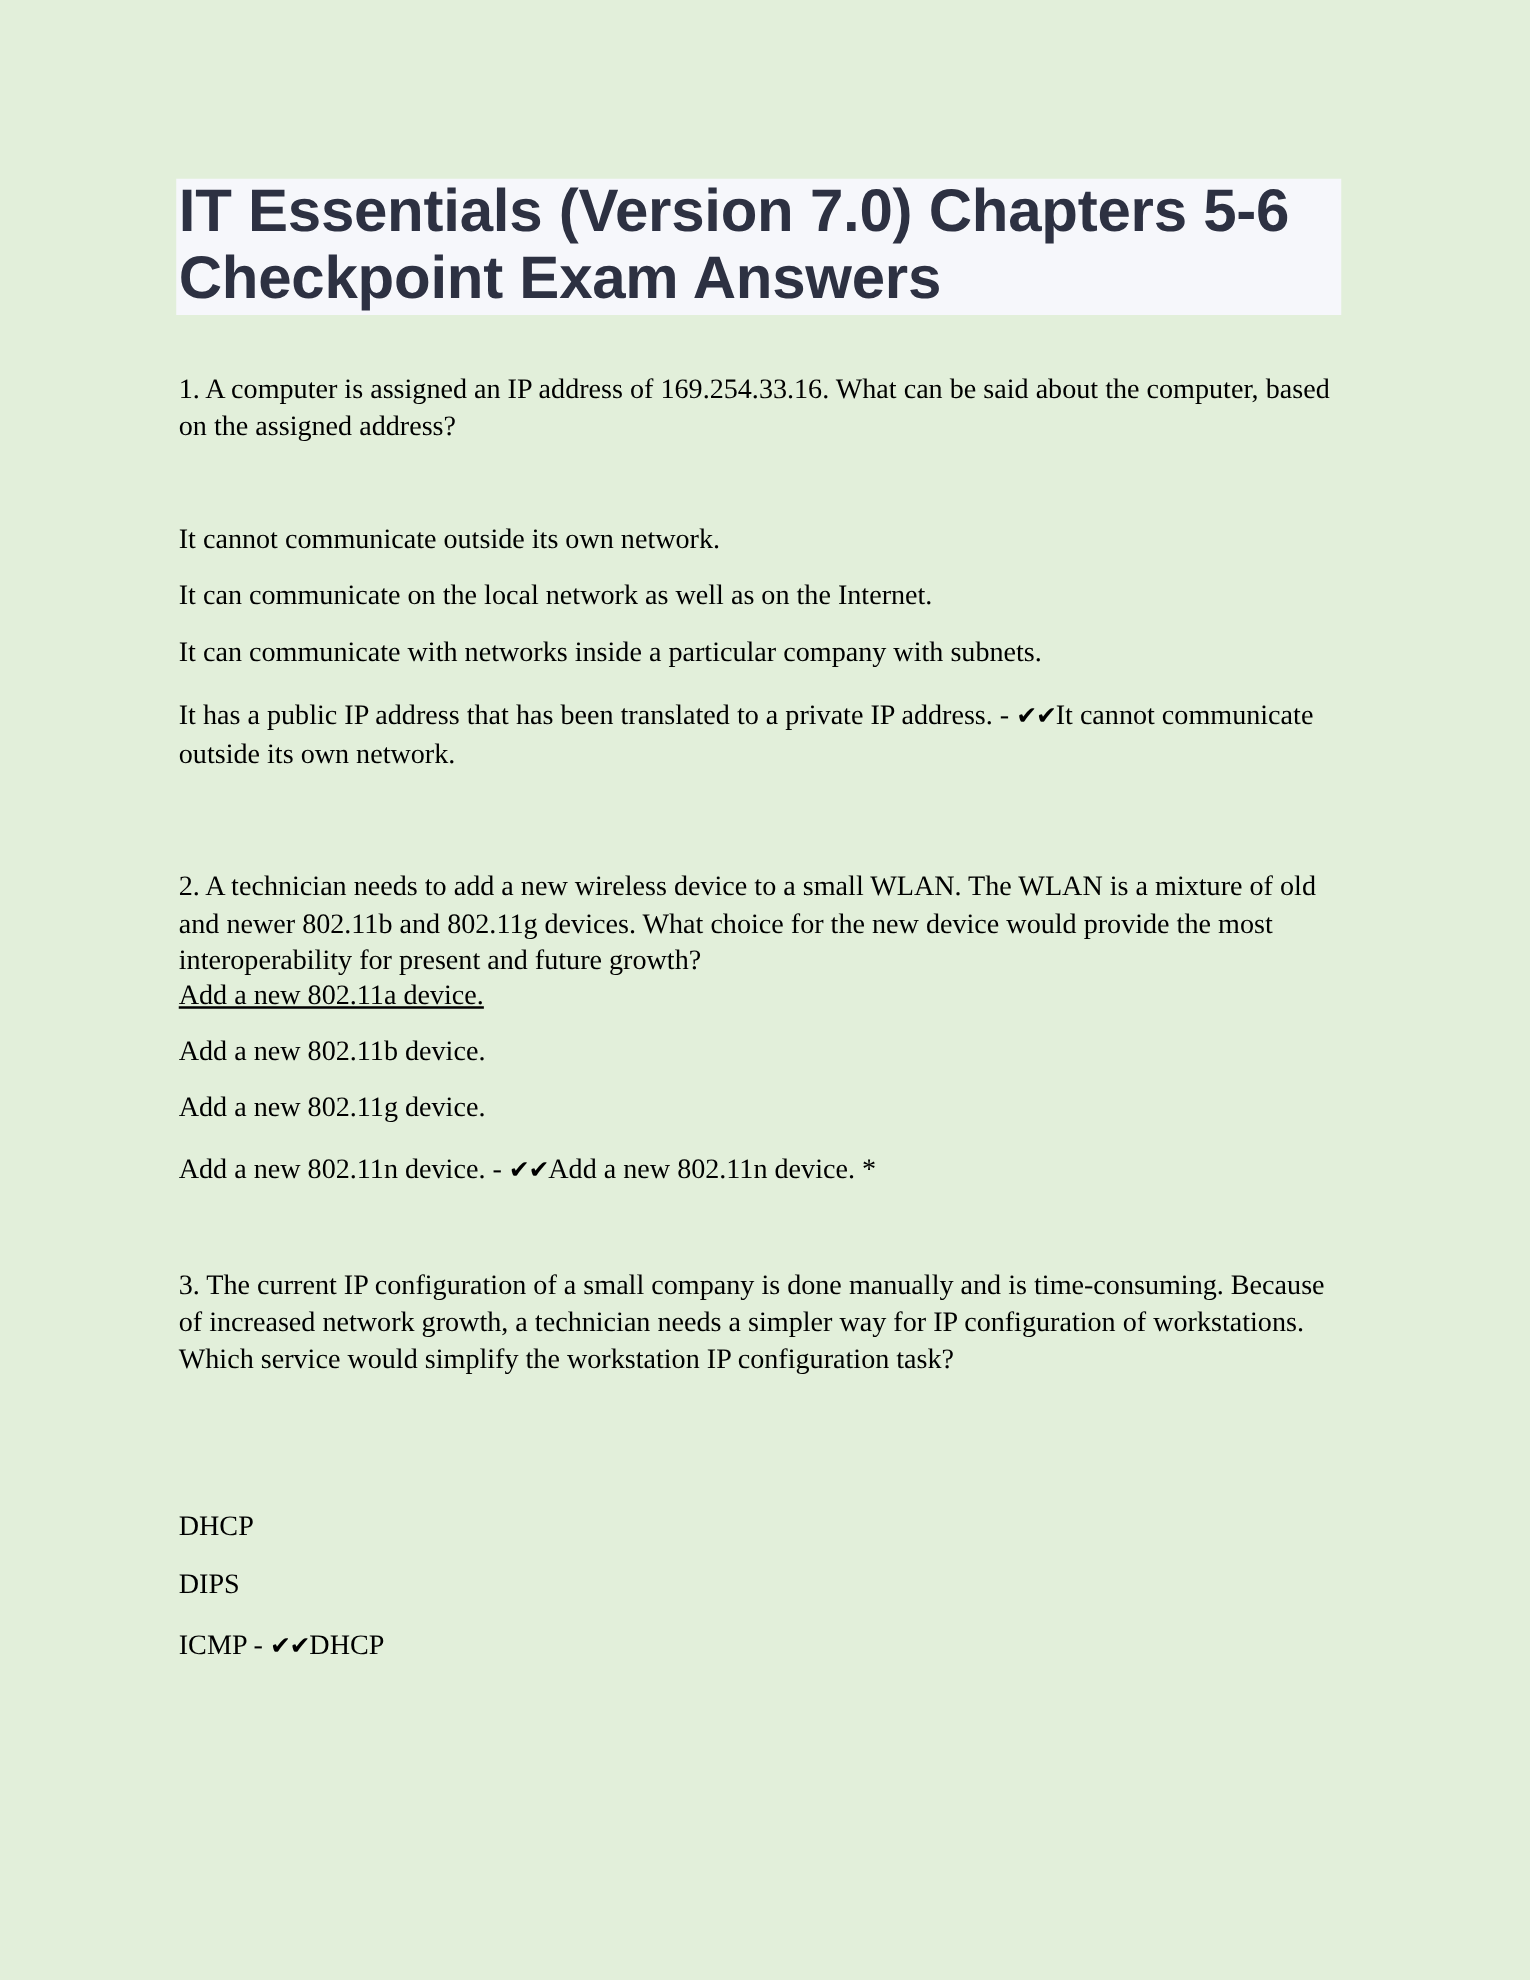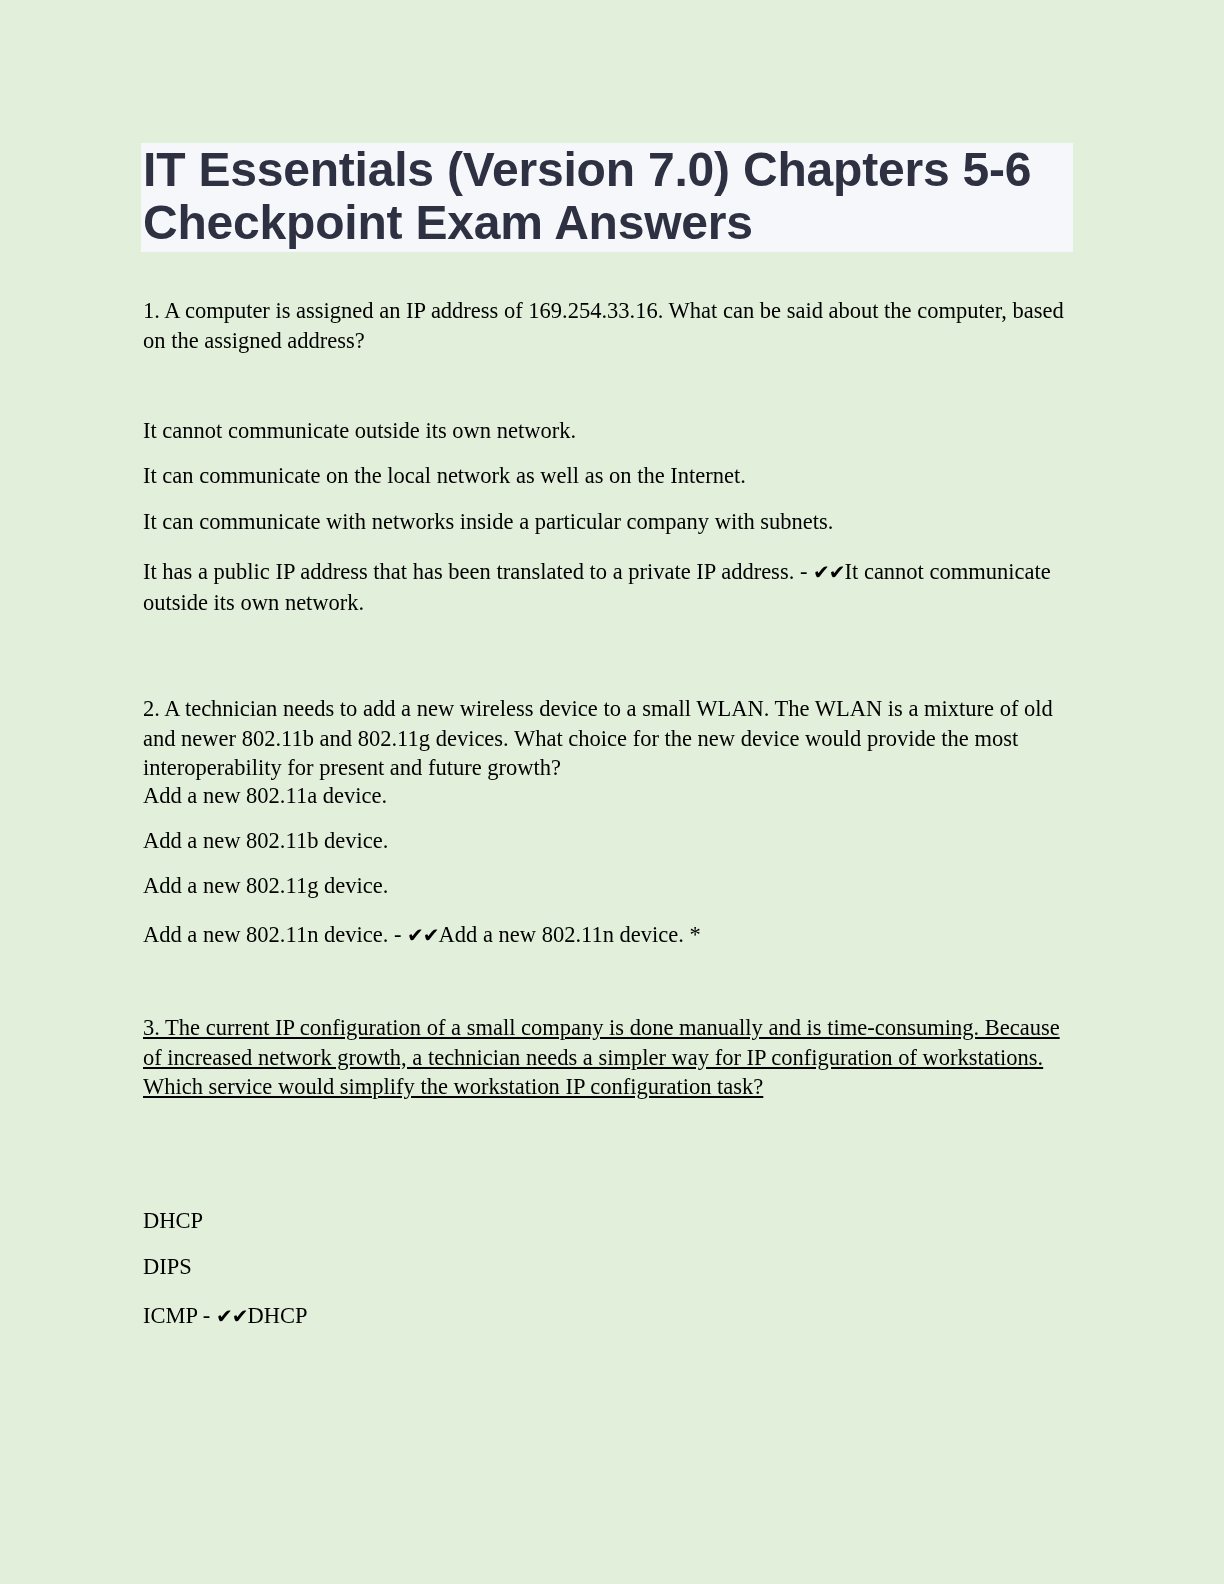--- a/index.html
+++ b/index.html
@@ -67,23 +67,23 @@
   <div class="title-box"></div>
   <h1 class="title">IT Essentials (Version 7.0) Chapters 5-6 Checkpoint Exam Answers</h1>
 
   <p class="text" style="top:296px;">1. A computer is assigned an IP address of 169.254.33.16. What can be said about the computer, based on the assigned address?</p>
   <p class="text" style="top:416px;">It cannot communicate outside its own network.</p>
   <p class="text" style="top:461px;">It can communicate on the local network as well as on the Internet.</p>
   <p class="text" style="top:507px;">It can communicate with networks inside a particular company with subnets.</p>
   <p class="text" style="top:557px;"><span>It has a public IP address that has been translated to a private IP address. - </span><span class="check">✔✔</span><span>It cannot communicate outside its own network.</span></p>
 
   <p class="text" style="top:677px;margin-top:17px;">2. A technician needs to add a new wireless device to a small WLAN. The WLAN is a mixture of old and newer 802.11b and 802.11g devices. What choice for the new device would provide the most interoperability for present and future growth?</p>
-  <p class="text" style="top:781px;">Add a new 802.11a device.</p>
+  <p class="text" style="top:781px;text-decoration:underline;">Add a new 802.11a device.</p>
   <p class="text" style="top:826px;">Add a new 802.11b device.</p>
   <p class="text" style="top:871px;">Add a new 802.11g device.</p>
   <p class="text" style="top:920px;"><span>Add a new 802.11n device. - </span><span class="check">✔✔</span><span>Add a new 802.11n device. *</span></p>
 
-  <p class="text" style="top:1013px;text-decoration:underline;">3. The current IP configuration of a small company is done manually and is time-consuming. Because of increased network growth, a technician needs a simpler way for IP configuration of workstations. Which service would simplify the workstation IP configuration task?</p>
+  <p class="text" style="top:1013px;">3. The current IP configuration of a small company is done manually and is time-consuming. Because of increased network growth, a technician needs a simpler way for IP configuration of workstations. Which service would simplify the workstation IP configuration task?</p>
   <p class="text" style="top:1206px;">DHCP</p>
   <p class="text" style="top:1252px;">DIPS</p>
   <p class="text" style="top:1301px;"><span>ICMP - </span><span class="check">✔✔</span><span>DHCP</span></p>
 
 </div>
 
 </body></html>

